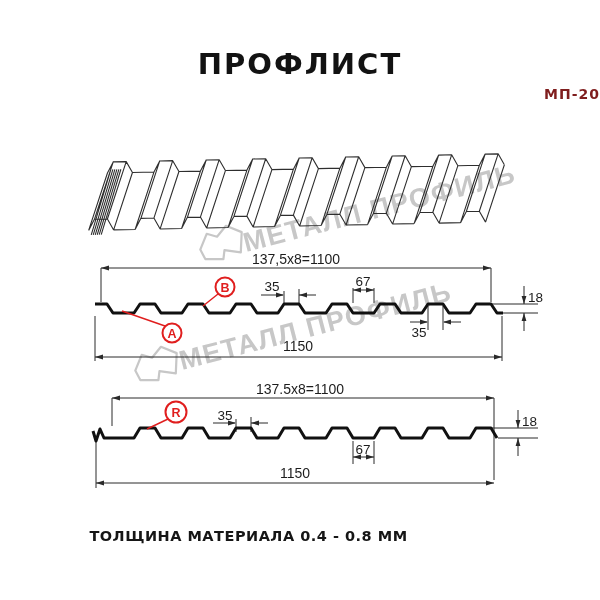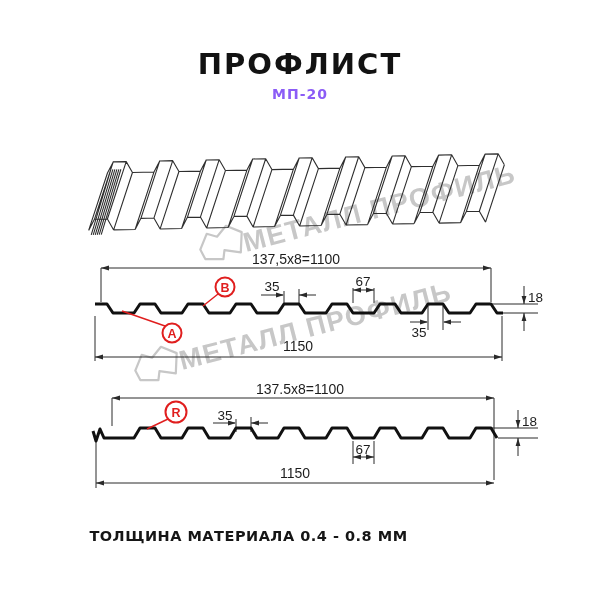--- a/index.html
+++ b/index.html
@@ -1,23 +1,23 @@
 <!DOCTYPE html>
 <html><head>
 <meta charset="utf-8">
 <style>
   html,body{margin:0;padding:0;background:#fff;}
   #stage{position:relative;width:600px;height:600px;background:#ffffff;overflow:hidden;
          font-family:"Liberation Sans",sans-serif;padding-left:22px;}
   .title{position:absolute;top:47px;left:0;width:600px;text-align:center;
          font-family:"DejaVu Sans",sans-serif;font-weight:bold;font-size:29px;
          letter-spacing:2px;color:#121212;}
-  .subtitle{position:absolute;top:86px;left:0;width:600px;text-align:center;
+  .subtitle{position:absolute;top:86px;left:0;width:600px;text-align:right;
          font-family:"DejaVu Sans",sans-serif;font-weight:600;font-size:14px;
-         letter-spacing:1px;color:#8b5cf6;}
+         letter-spacing:1px;color:#7f1d1d;}
   .footer{position:absolute;top:528px;left:0;width:497px;text-align:center;
          font-family:"DejaVu Sans",sans-serif;font-weight:600;font-size:14.5px;
          letter-spacing:0.5px;color:#161616;}
   svg{position:absolute;left:0;top:0;}
   text.dim{font-family:"Liberation Sans",sans-serif;font-size:13.5px;fill:#1d1d1d;}
   text.dimlg{font-family:"Liberation Sans",sans-serif;font-size:14px;fill:#1d1d1d;}
   text.lbl{font-family:"Liberation Sans",sans-serif;font-size:12.5px;font-weight:bold;}
   text.wm{font-family:"Liberation Sans",sans-serif;font-size:27px;font-weight:bold;
           letter-spacing:1.5px;}
 </style>

